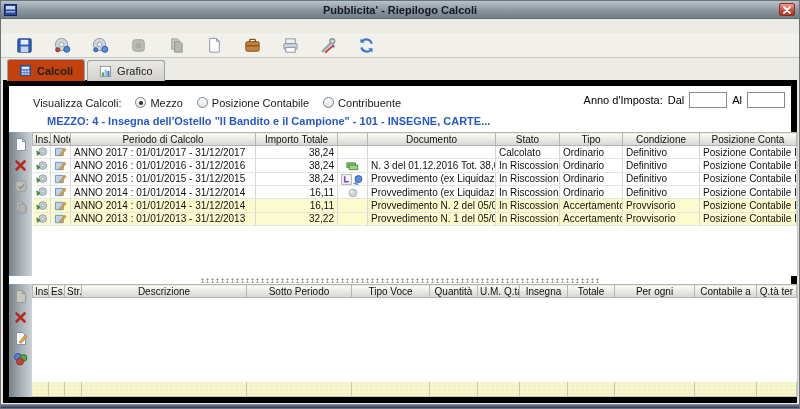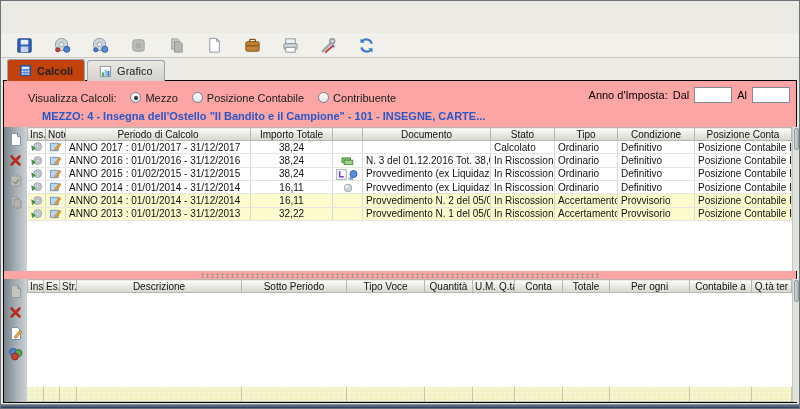--- a/index.html
+++ b/index.html
@@ -31,21 +31,21 @@
 
   
   .tabs { position:absolute; left:6px; top:58px; height:22px; display:flex; align-items:flex-end; z-index:3; }
   .tab { height:21px; padding:0 11px; display:flex; align-items:center; gap:5px;
     font-size:11px; color:#222; background:linear-gradient(#e9e8e3,#d2d1cc);
     border:1px solid #99a3ab; border-bottom:none; border-radius:3px 3px 0 0; margin-right:2px; cursor:pointer; }
   .tab.active { height:22px; background:#c2410c; font-weight:bold; }
 
   
   .panel { position:absolute; left:2px; right:2px; top:79px; bottom:5px;
-    border:1px solid #000000; background:#fca5a5; }
+    border:6px solid #000000; background:#ffffff; }
 
   .controls { position:absolute; left:24px; right:6px; top:8px; height:17px;
     font-size:11px; color:#1a1a1a; display:flex; align-items:center; }
   .radio { width:11px; height:11px; border:1px solid #76828b; border-radius:50%;
     background:linear-gradient(#fff,#dfe3e6); display:inline-block; position:relative; margin:0 4px 0 14px; cursor:pointer; }
   .radio.sel::after { content:""; position:absolute; left:2.5px; top:2.5px; width:4px; height:4px;
     border-radius:50%; background:#2b2b2b; }
   .anno { position:absolute; right:6px; top:6px; display:flex; align-items:center; gap:5px; font-size:11px; }
   .anno input { width:38px; height:16px; border:1px solid #7f8a92; background:#fff;
     font-family:"Liberation Sans",sans-serif; font-size:11px; padding:0 2px; }
@@ -72,21 +72,21 @@
   .vtrack { width:7px; background:#e2e2dc; border-left:1px solid #c6c6c0; }
   .vthumb { width:5px; height:22px; margin:1px auto 0; background:linear-gradient(90deg,#cdd5d8,#a9b6ba);
     border:1px solid #909da3; border-radius:2px; }
 
   table { border-collapse:collapse; table-layout:fixed; width:764px; font-size:10px; color:#111; }
   th { background:linear-gradient(#fdfdfb,#e7e6e0 55%,#d7d6d0); border:1px solid #b6b5af;
     font-weight:normal; height:13px; padding:0 2px; overflow:hidden; white-space:nowrap; text-align:center; }
   td { border-right:1px solid #d9d9d3; border-bottom:1px solid #e6e6e0; height:13px;
     padding:0 3px; overflow:hidden; white-space:nowrap; background:#fff; }
   tr.hl td { background:#fcfbce; }
-  td.num { text-align:center; }
+  td.num { text-align:right; }
   td.icn { padding:0 1px; text-align:center; }
   td.icn svg { vertical-align:middle; }
 
   .hatched td { height:15px; background-color:#f3f2c2;
     background-image:radial-gradient(circle,#fbfae2 1px,transparent 1.3px);
     background-size:5px 4px; border-right:1px solid #c8c7ab; border-bottom:1px solid #c8c7ab; }
 
   
   .hbar { height:15px; background:#e6e6e0; border-top:1px solid #c9c9c3; display:flex; align-items:stretch; }
   .sarr { width:14px; background:linear-gradient(#f4f4f0,#cfd3d3); border:1px solid #98a2a6;
@@ -97,20 +97,33 @@
     border-radius:3px; position:relative; cursor:grab; }
   .hthumb::after { content:""; position:absolute; left:50%; top:3px; bottom:3px; width:9px;
     margin-left:-4px; background:repeating-linear-gradient(90deg,#7f8c92 0 1px,transparent 1px 3px); }
   .htrack { flex:1; }
 </style>
 </head>
 <body>
 
 <div class="window">
 
+  <div class="titlebar">
+    <svg class="appicon" viewBox="0 0 13 12">
+      <rect x="0.5" y="0.5" width="12" height="11" fill="#2a4a9e" stroke="#14255c"></rect>
+      <rect x="2" y="2" width="9" height="3.5" fill="#c8d6f0"></rect>
+      <rect x="2" y="7" width="9" height="1.6" fill="#8fb0e2"></rect>
+    </svg>
+    <span class="title">Pubblicita' - Riepilogo Calcoli</span>
+    <div class="closebtn">
+      <svg width="8" height="8" viewBox="0 0 8 8">
+        <path d="M1 1 L7 7 M7 1 L1 7" stroke="#fff" stroke-width="1.8" stroke-linecap="round"></path>
+      </svg>
+    </div>
+  </div>
 
 
   <div class="toolbar">
     <span class="tbtn">
       <svg width="19" height="19" viewBox="0 0 20 20">
         <rect x="3" y="3" width="14" height="14" rx="1" fill="#2e5fb8" stroke="#1d3f86"></rect>
         <rect x="6" y="4" width="8" height="5" fill="#e8eef8"></rect>
         <rect x="6" y="11" width="8" height="6" fill="#c8d4ea"></rect>
       </svg>
     </span>
@@ -329,21 +342,21 @@
                 <tr>
                   <td class="icn"><svg width="13" height="12" viewBox="0 0 16 14">
                         <circle cx="9.5" cy="6.5" r="4.8" fill="#c7cdd4" stroke="#8a94a0"></circle>
                         <circle cx="9.5" cy="6.5" r="1.8" fill="#eef1f4" stroke="#9aa5ad"></circle>
                         <path d="M2 5.5 l4.5 3 -3.5 3z" fill="#3f9e3b" stroke="#2b702a" stroke-width="0.6"></path>
                       </svg></td>
                   <td class="icn"><svg width="13" height="12" viewBox="0 0 14 13">
                         <path d="M1.5 2.5h8.5v8H1.5z" fill="#bcd3ee" stroke="#6f8fb5"></path>
                         <path d="M5.5 9.5 L11.5 2.5 l1.6 1.3 L7.5 10.6z" fill="#e8a33c" stroke="#a86f1e" stroke-width="0.6"></path>
                       </svg></td>
-                  <td>ANNO 2015 : 01/02/2015 - 31/12/2015</td>
+                  <td>ANNO 2015 : 01/01/2015 - 31/12/2015</td>
                   <td class="num">38,24</td>
                   <td class="icn"><svg width="11" height="11" viewBox="0 0 12 12">
                         <rect x="0.8" y="0.8" width="10.4" height="10.4" fill="#fff" stroke="#9aa4ac"></rect>
                         <path d="M4 2.5 v6 h4.5" fill="none" stroke="#7b3fd4" stroke-width="1.8"></path>
                       </svg><svg width="12" height="11" viewBox="0 0 12 12">
                         <circle cx="6.5" cy="5.5" r="3.8" fill="#5b8dd9" stroke="#2d5aa8"></circle>
                         <path d="M1 10.5 l5 1.2 -1.6-3.2z" fill="#7aa8e8" stroke="#2d5aa8" stroke-width="0.5"></path>
                       </svg></td>
                   <td>Provvedimento (ex Liquidazione)</td>
                   <td>In Riscossione</td>
@@ -485,21 +498,21 @@
                 <thead>
                   <tr>
                     <th>Ins.</th>
                     <th>Es.</th>
                     <th>Str.</th>
                     <th>Descrizione</th>
                     <th>Sotto Periodo</th>
                     <th>Tipo Voce</th>
                     <th>Quantità</th>
                     <th>U.M. Q.tà</th>
-                    <th>Conta</th>
+                    <th>Insegna</th>
                     <th>Totale</th>
                     <th>Per ogni</th>
                     <th>Contabile a</th>
                     <th>Q.tà ter</th>
                   </tr>
                 </thead>
               </table>
               <div style="flex:1;background:#fff"></div>
               <table class="hatched">
                 <colgroup>

